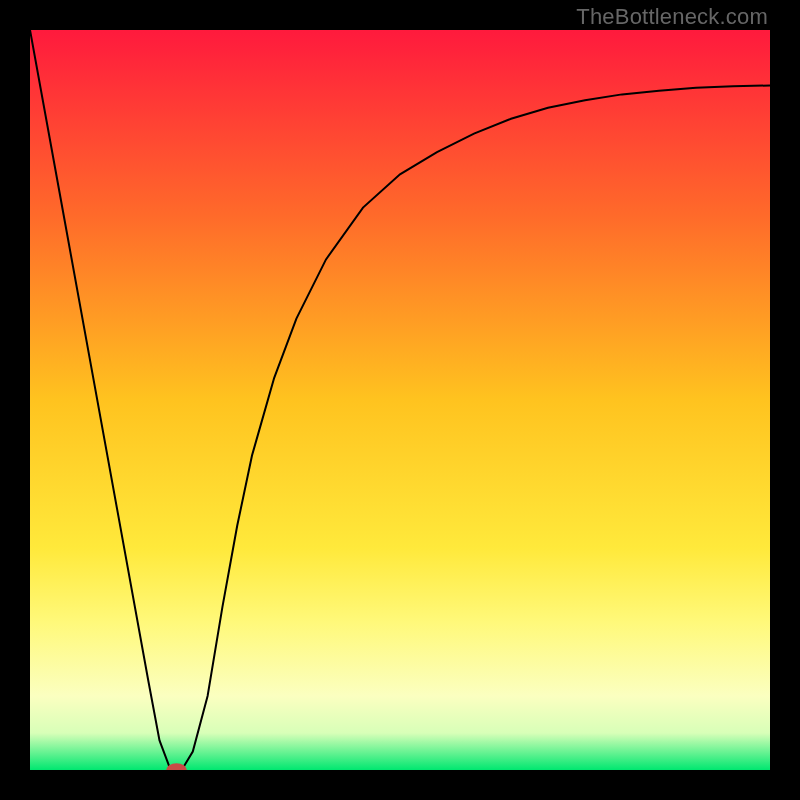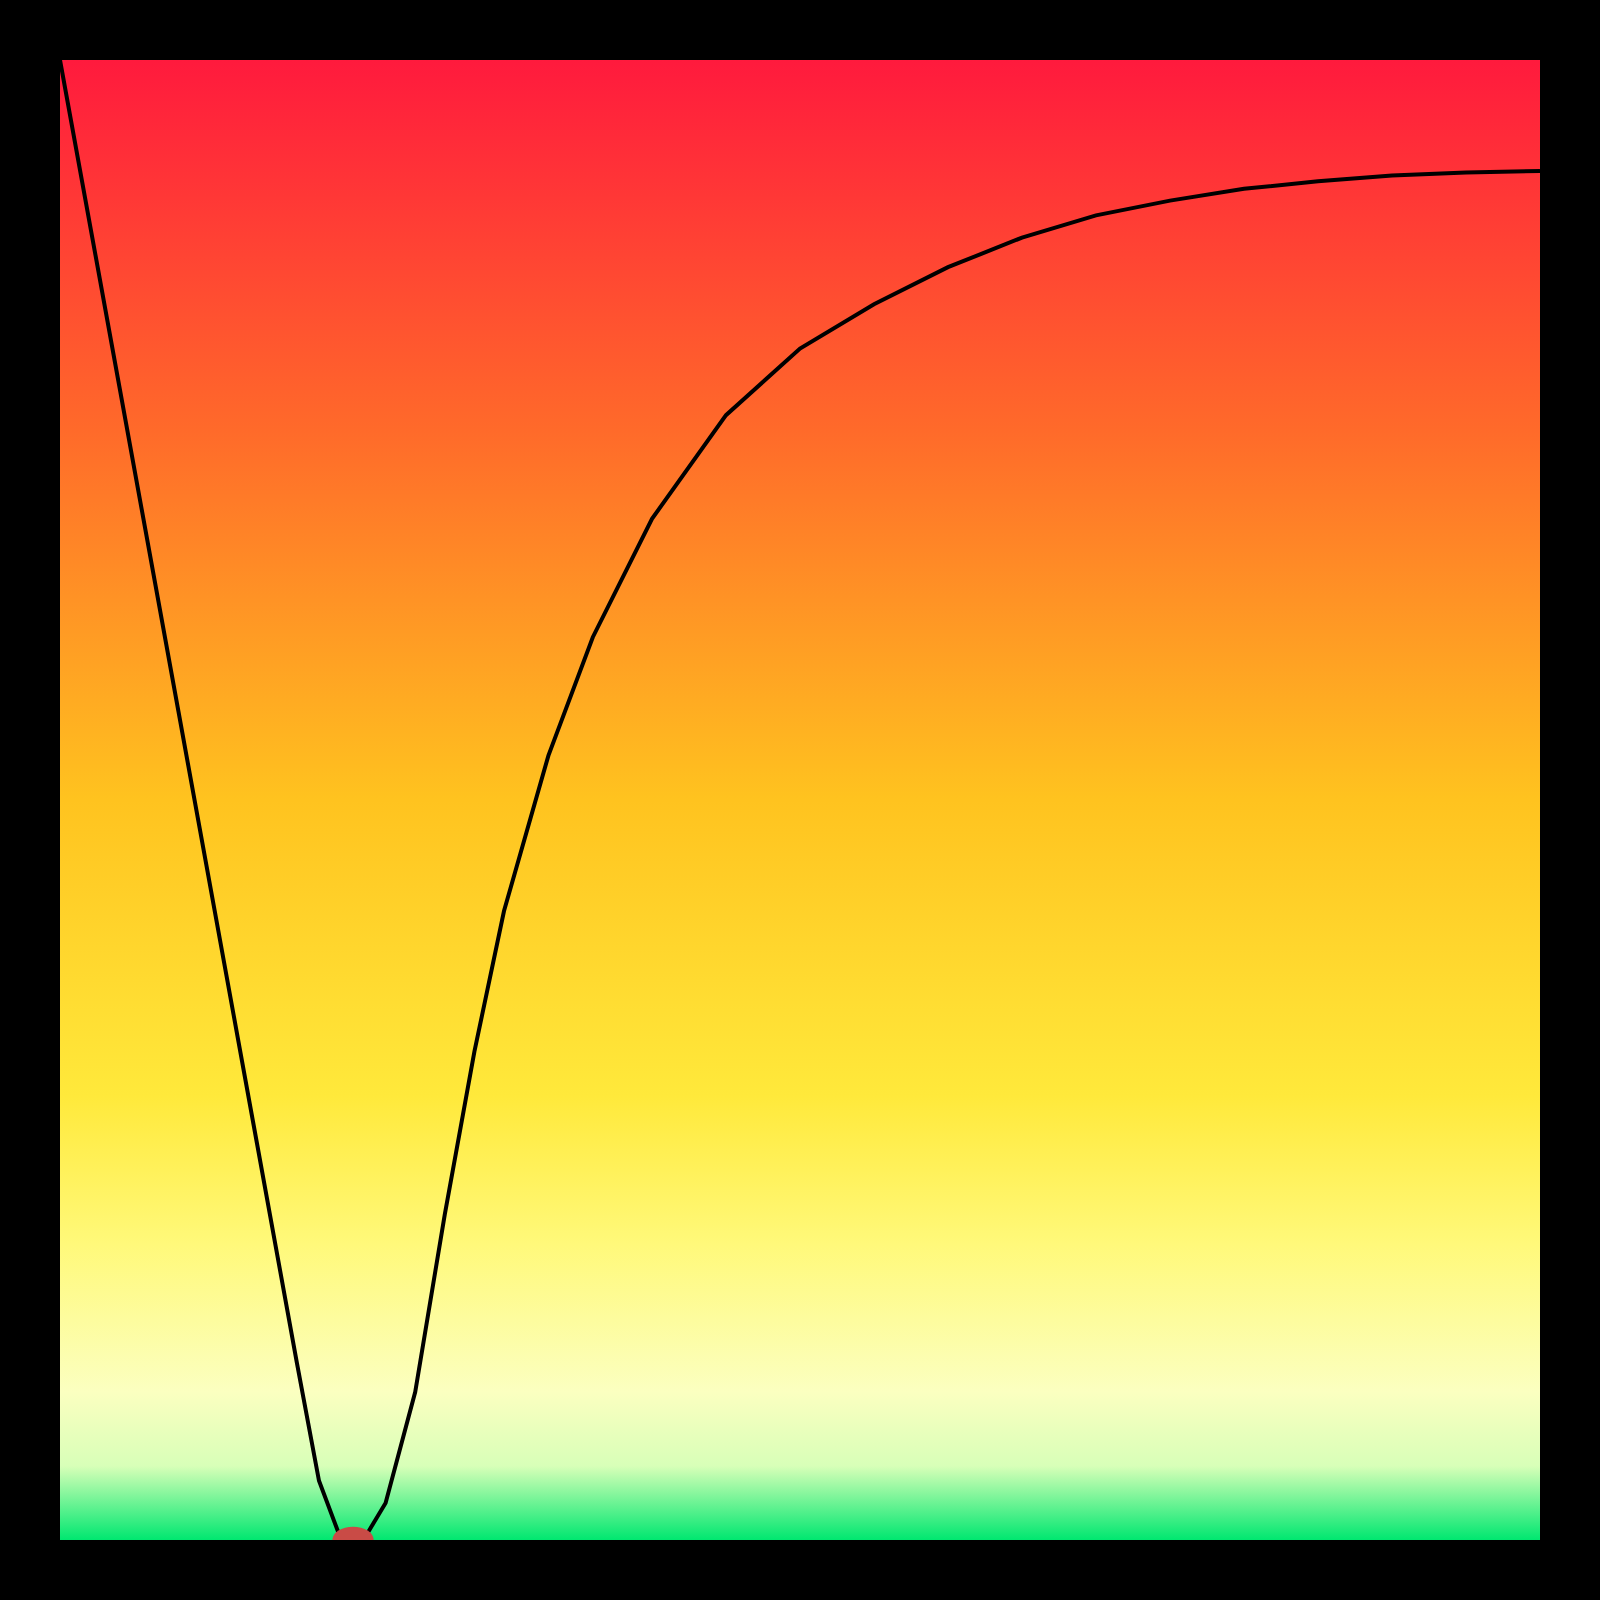--- a/index.html
+++ b/index.html
@@ -32,20 +32,21 @@
     font-size: 22px;
     font-weight: 500;
     letter-spacing: 0.2px;
     user-select: none;
   }
 </style>
 </head>
 <body>
 
 <div class="frame">
+  <div class="watermark">TheBottleneck.com</div>
 
   <svg class="plot-area" viewBox="0 0 100 100" preserveAspectRatio="none">
     <defs>
       <linearGradient id="bg-grad" x1="0" y1="0" x2="0" y2="1">
           <stop offset="0%" stop-color="#ff1a3d"></stop>
           <stop offset="25%" stop-color="#ff6a2a"></stop>
           <stop offset="50%" stop-color="#ffc31f"></stop>
           <stop offset="70%" stop-color="#ffe93b"></stop>
           <stop offset="80%" stop-color="#fff97a"></stop>
           <stop offset="90%" stop-color="#fbffc0"></stop>

